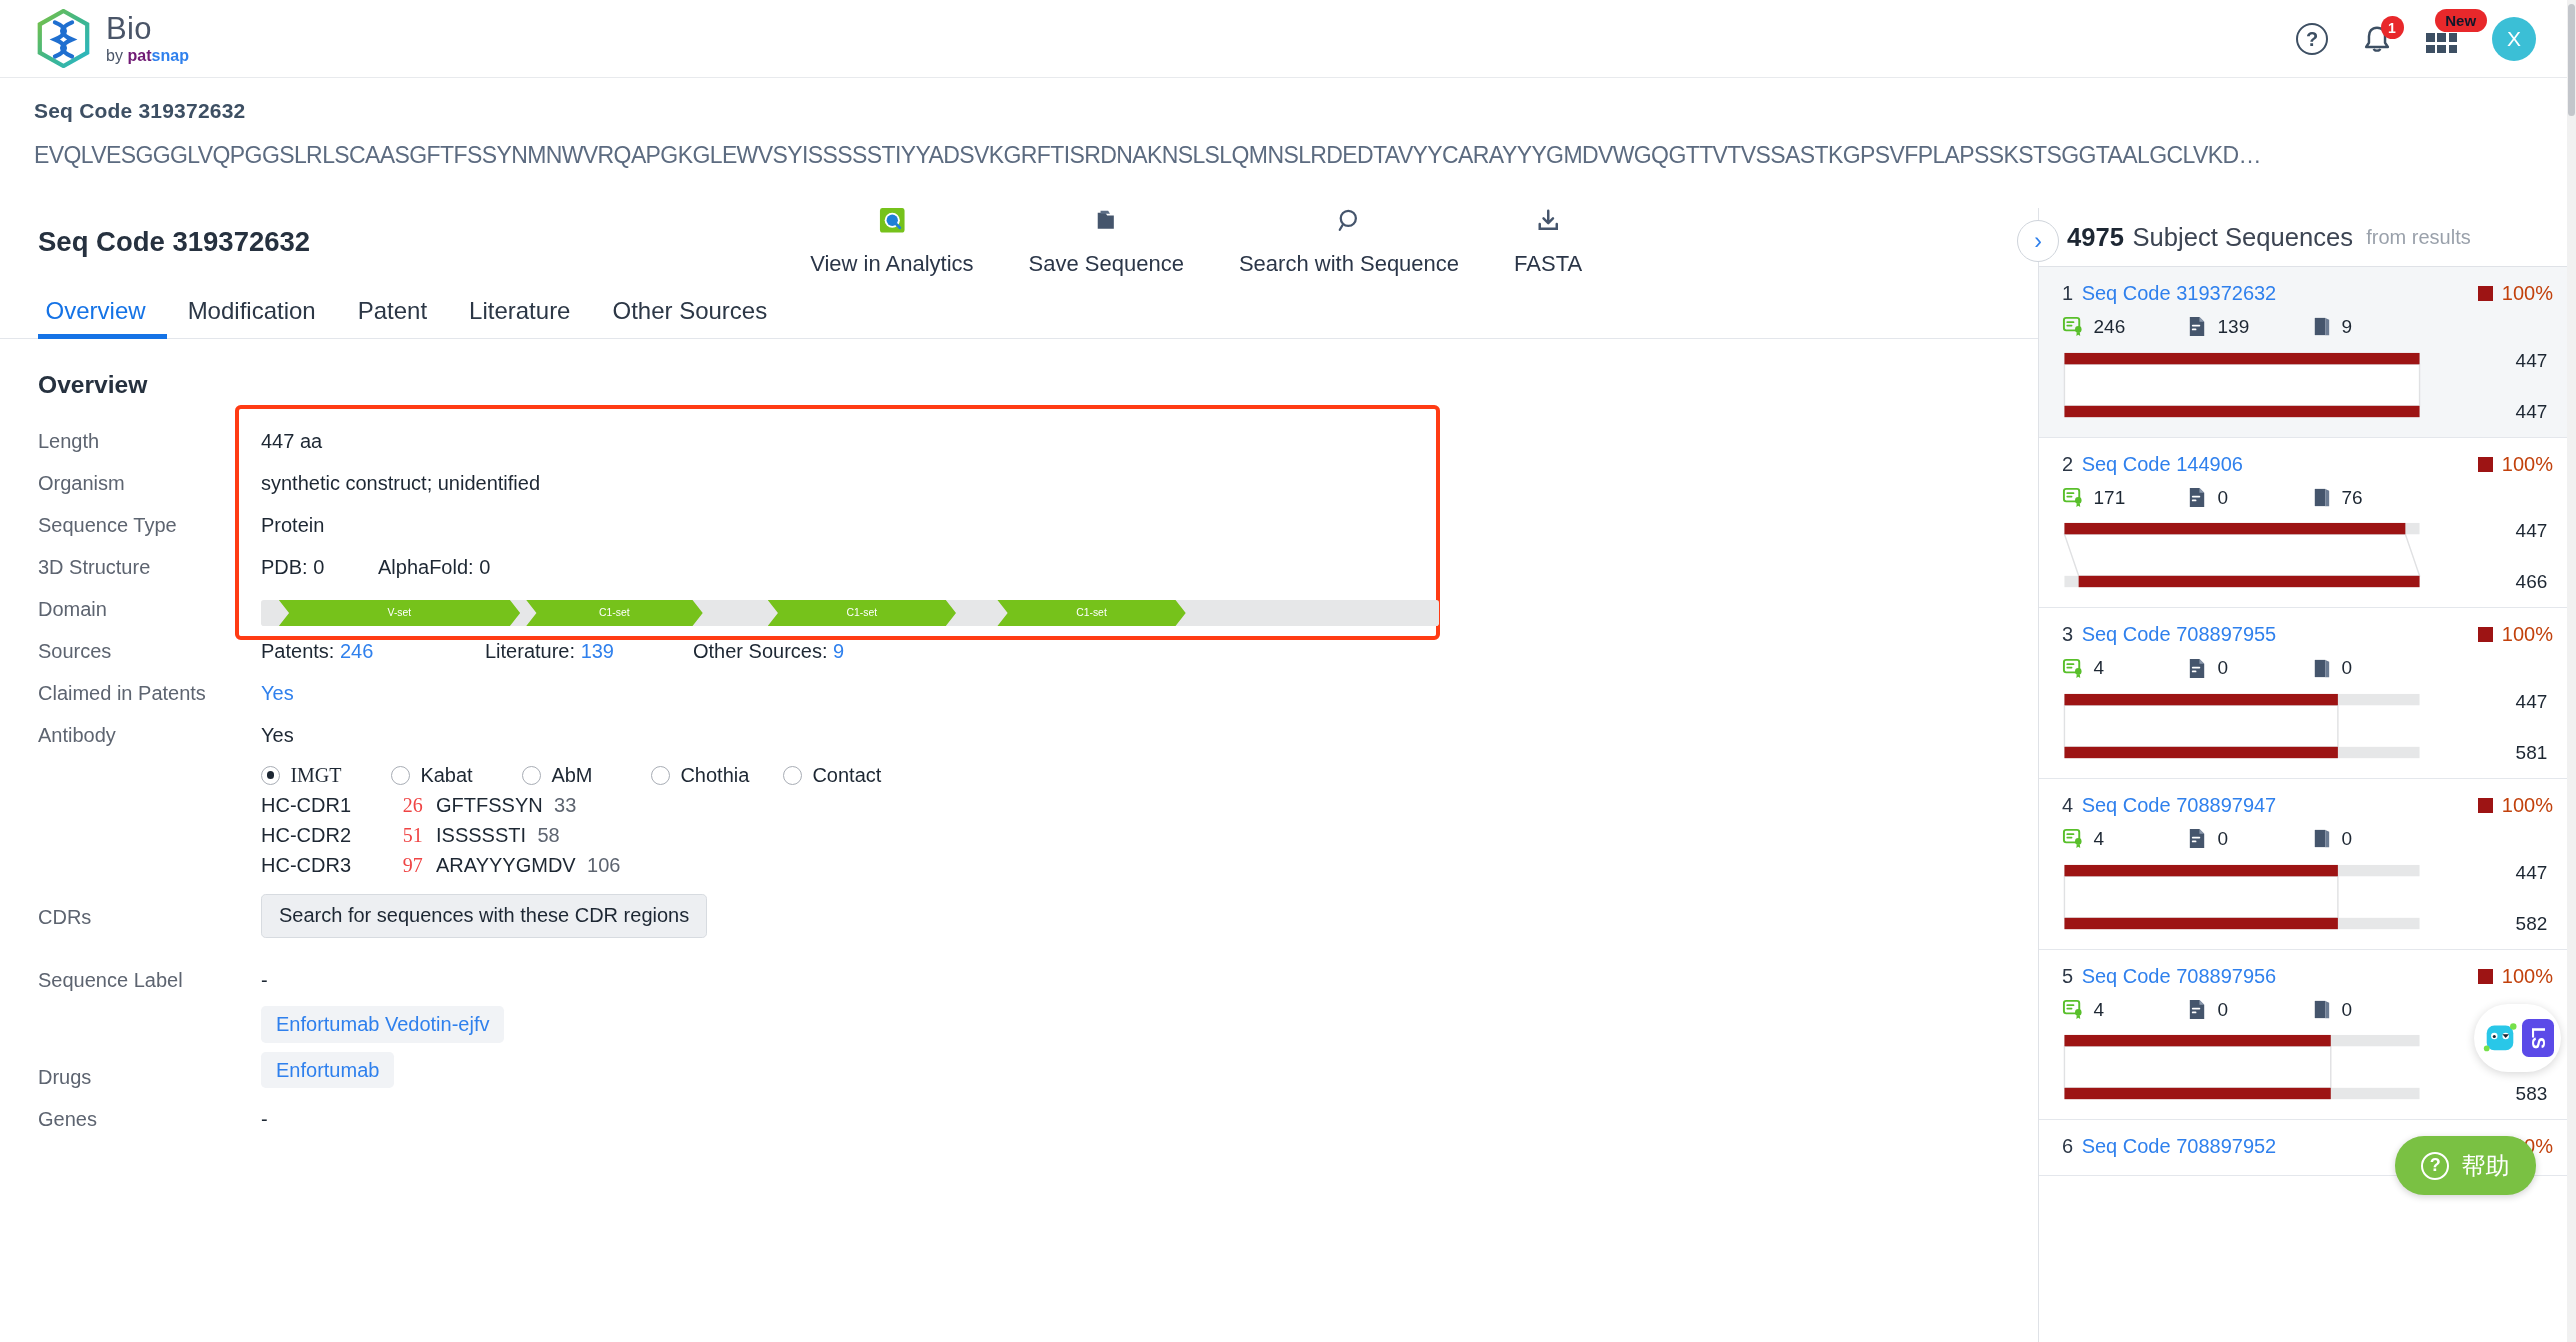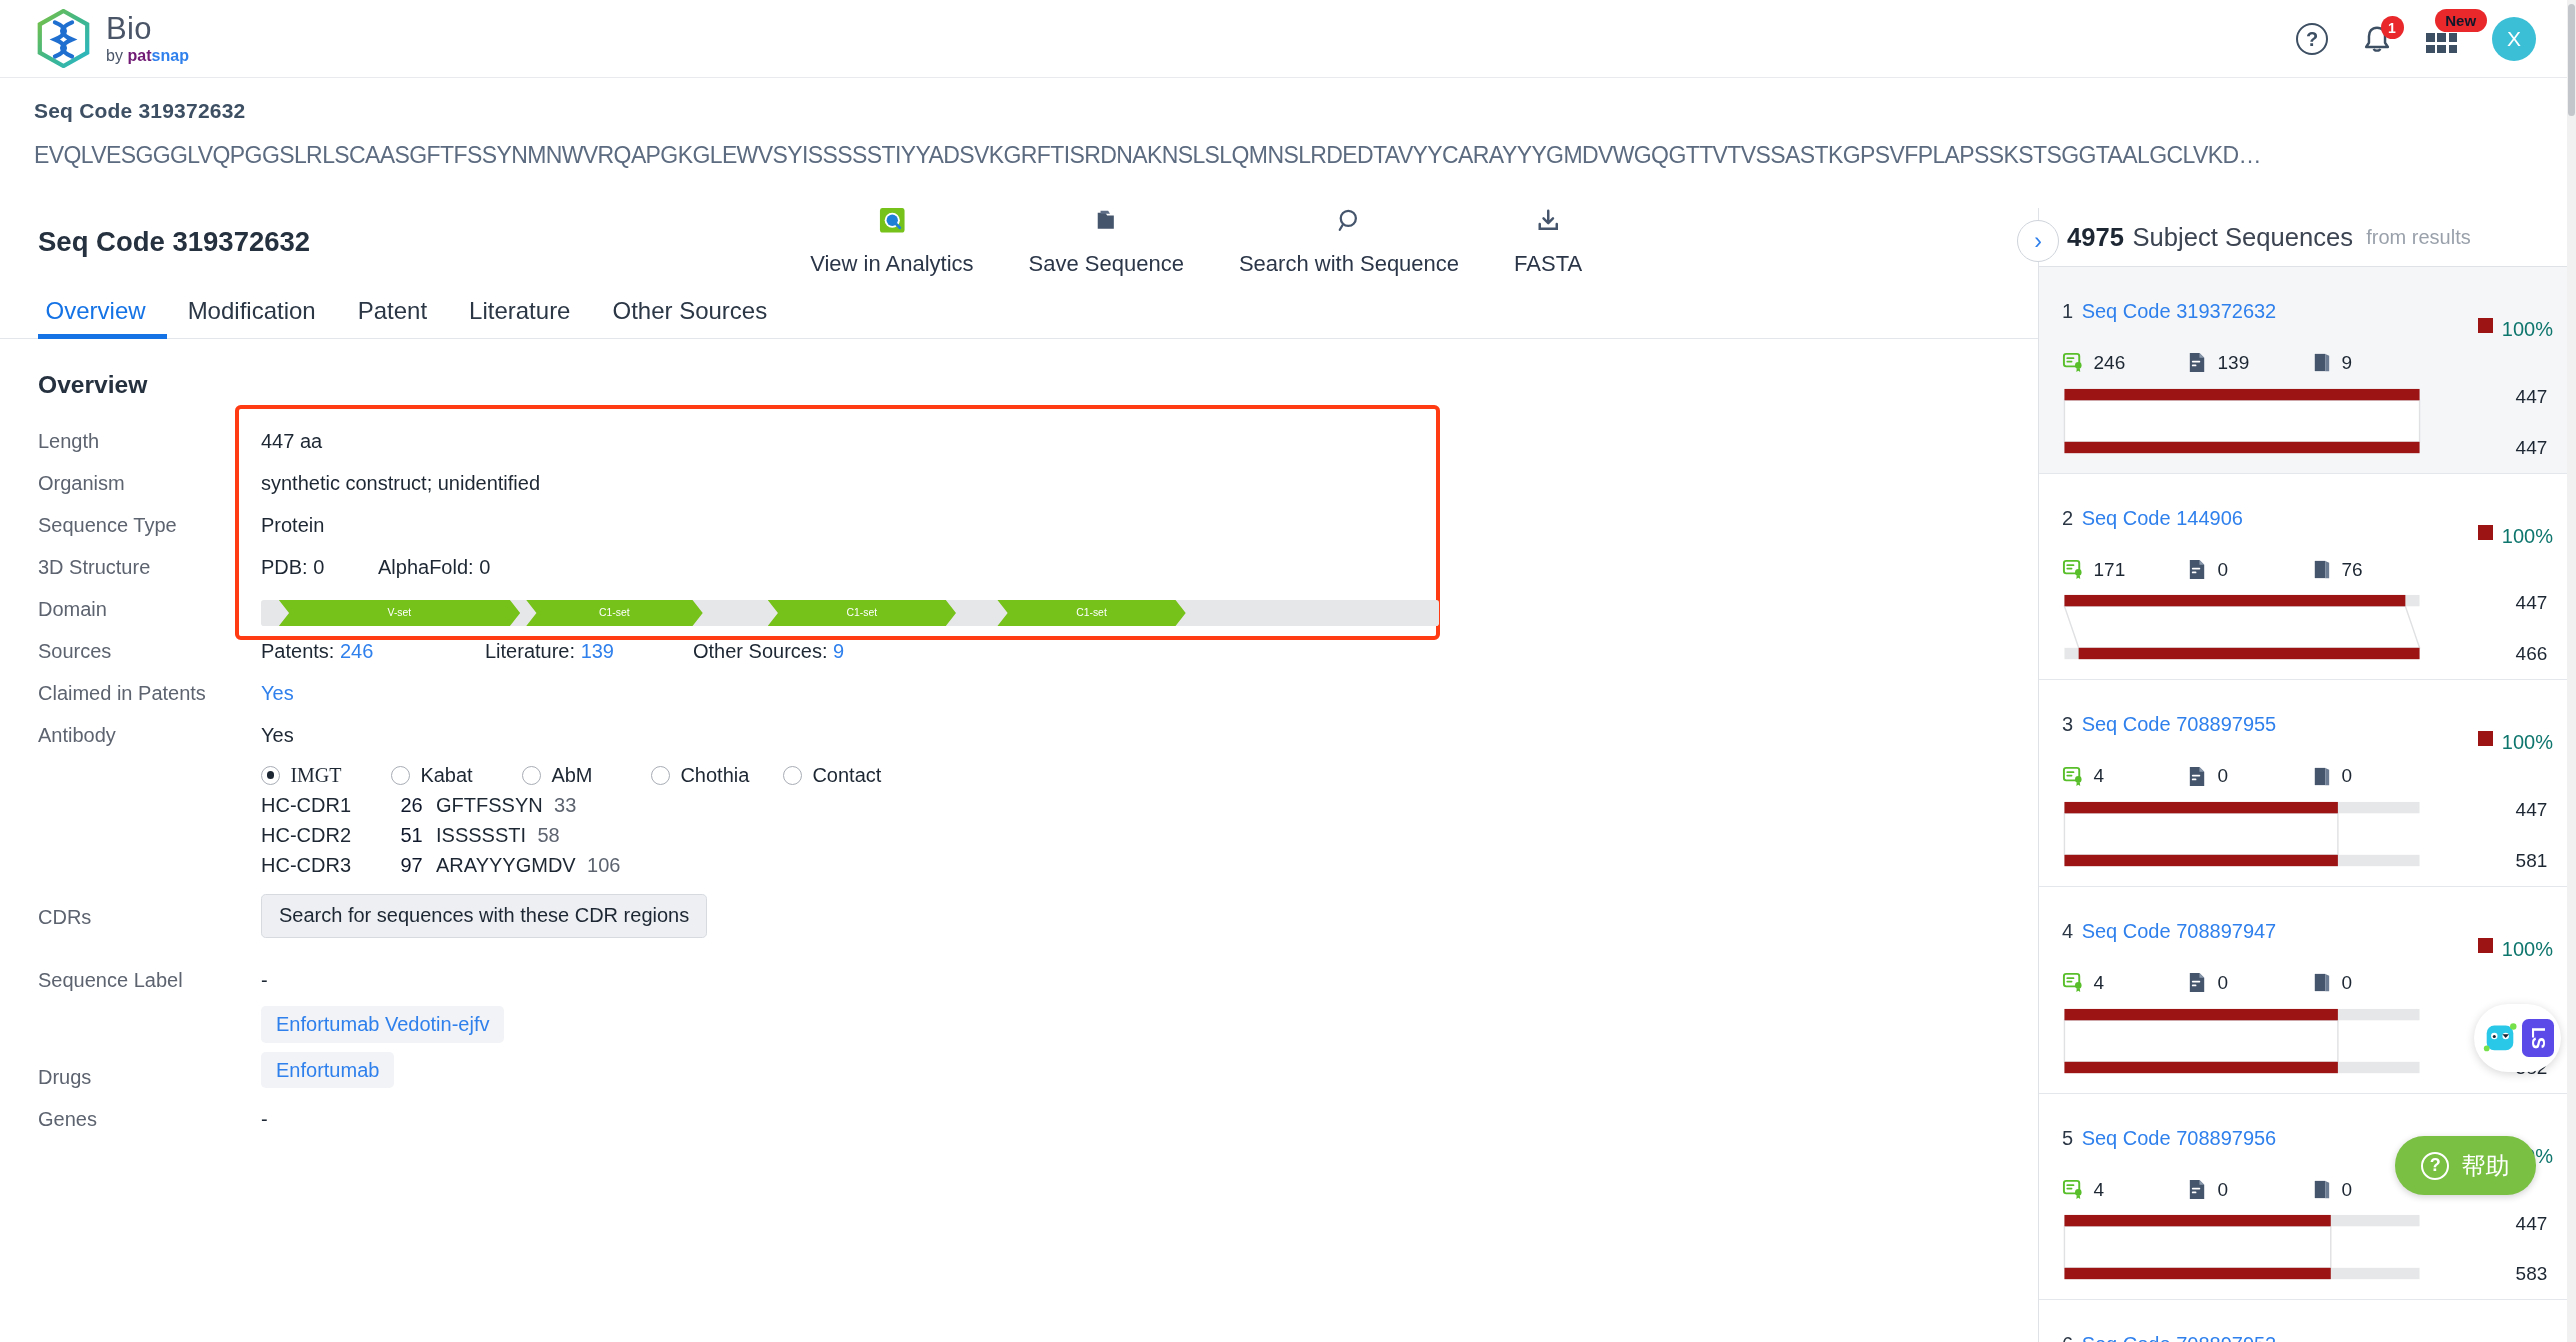--- a/index.html
+++ b/index.html
@@ -112,21 +112,21 @@
   .radios { display: flex; align-items: center; margin: 7.6px 0 3.8px 0; }
   .radio { display: flex; align-items: center; gap: 10.4px; font-size: 20px;
            color: #1d2733; cursor: pointer; }
   .rk { width: 130px; font-family: Liberation Serif, serif; } .rk2 { width: 131px; } .rk3 { width: 129px; } .rk4 { width: 132px; }
   .rdot { width: 19px; height: 19px; border: 1.5px solid #a8adb5; border-radius: 50%;
           background: #fff; position: relative; flex: none; }
   .rdot.on::after { content:""; position: absolute; left: 4.7px; top: 4.7px; width: 7.6px; height: 7.6px;
                     border-radius: 50%; background: #1d2733; }
   .cdrrow { display: flex; font-size: 20px; color: #1d2733; line-height: 30px; }
   .cdrrow .c1 { width: 131px; }
-  .cdrrow .c2 { width: 44px; color: #0f172a; text-align: right; padding-right: 13.3px; }
+  .cdrrow .c2 { width: 44px; color: #ef4444; text-align: right; padding-right: 13.3px; font-family: Liberation Serif, serif; }
   .cdrrow .c3 { font-weight: 400; }
   .cdrrow .c4 { color: #5d6470; padding-left: 11.4px; }
   .cdrbtn { margin-top: 13.3px; background: #edeff2; border: 0.9px solid #d7dbe0; border-radius: 4.7px;
             font-size: 20px; color: #1d2733; padding: 9.5px 17px; cursor: pointer;
             font-family: "Liberation Sans", sans-serif; }
 
   .drugchip { display: inline-block; background: #f1f3f6; color: #2f80ed; border-radius: 4.7px;
               font-size: 20px; padding: 6.6px 15px; margin-bottom: 9.5px; cursor: pointer; }
 
   
@@ -142,22 +142,22 @@
                   border-radius: 50%; background: #fff; border: 0.9px solid #cfd4db;
                   display:flex; align-items:center; justify-content:center;
                   color: #2f80ed; font-size: 23px; cursor: pointer; z-index: 5; }
 
   .rlist { height: 1076px; overflow: hidden; }
   .ritem { border-bottom: 0.9px solid #e4e7ec; padding: 15px 23px 17px 23px; }
   .ritem.sel { background: #f4f6f8; }
   .ritem-top { display: flex; align-items: center; }
   .ritem-idx { font-size: 20px; color: #2c3746; margin-right: 8.5px; }
   .ritem-code { font-size: 20px; color: #2f80ed; cursor: pointer; }
-  .ritem-pct { margin-left: auto; display: flex; align-items: flex-start; gap: 8.5px;
-               font-size: 20px; color: #0f766e; margin-top: 36px; }
+  .ritem-pct { margin-left: auto; display: flex; align-items: center; gap: 8.5px;
+               font-size: 20px; color: #c2410c; }
   .pctsq { width: 15px; height: 15px; background: #9d1414; }
   .ritem-stats { display: flex; align-items: center; margin-top: 10.4px; }
   .stat { display: flex; align-items: center; gap: 8.5px; font-size: 19px; color: #1d2733; }
   .st1 { width: 124px; } .st2 { width: 124px; }
   .align { position: relative; margin-top: 13.3px; height: 68px; }
   .align-svg { position: absolute; left: 0; top: 0; }
   .align-lbl { position: absolute; right: 5.7px; font-size: 19px; color: #1d2733; }
 
   
   .fab-ls { position: absolute; right: 15px; top: 1004px; width: 87px; height: 68px;

